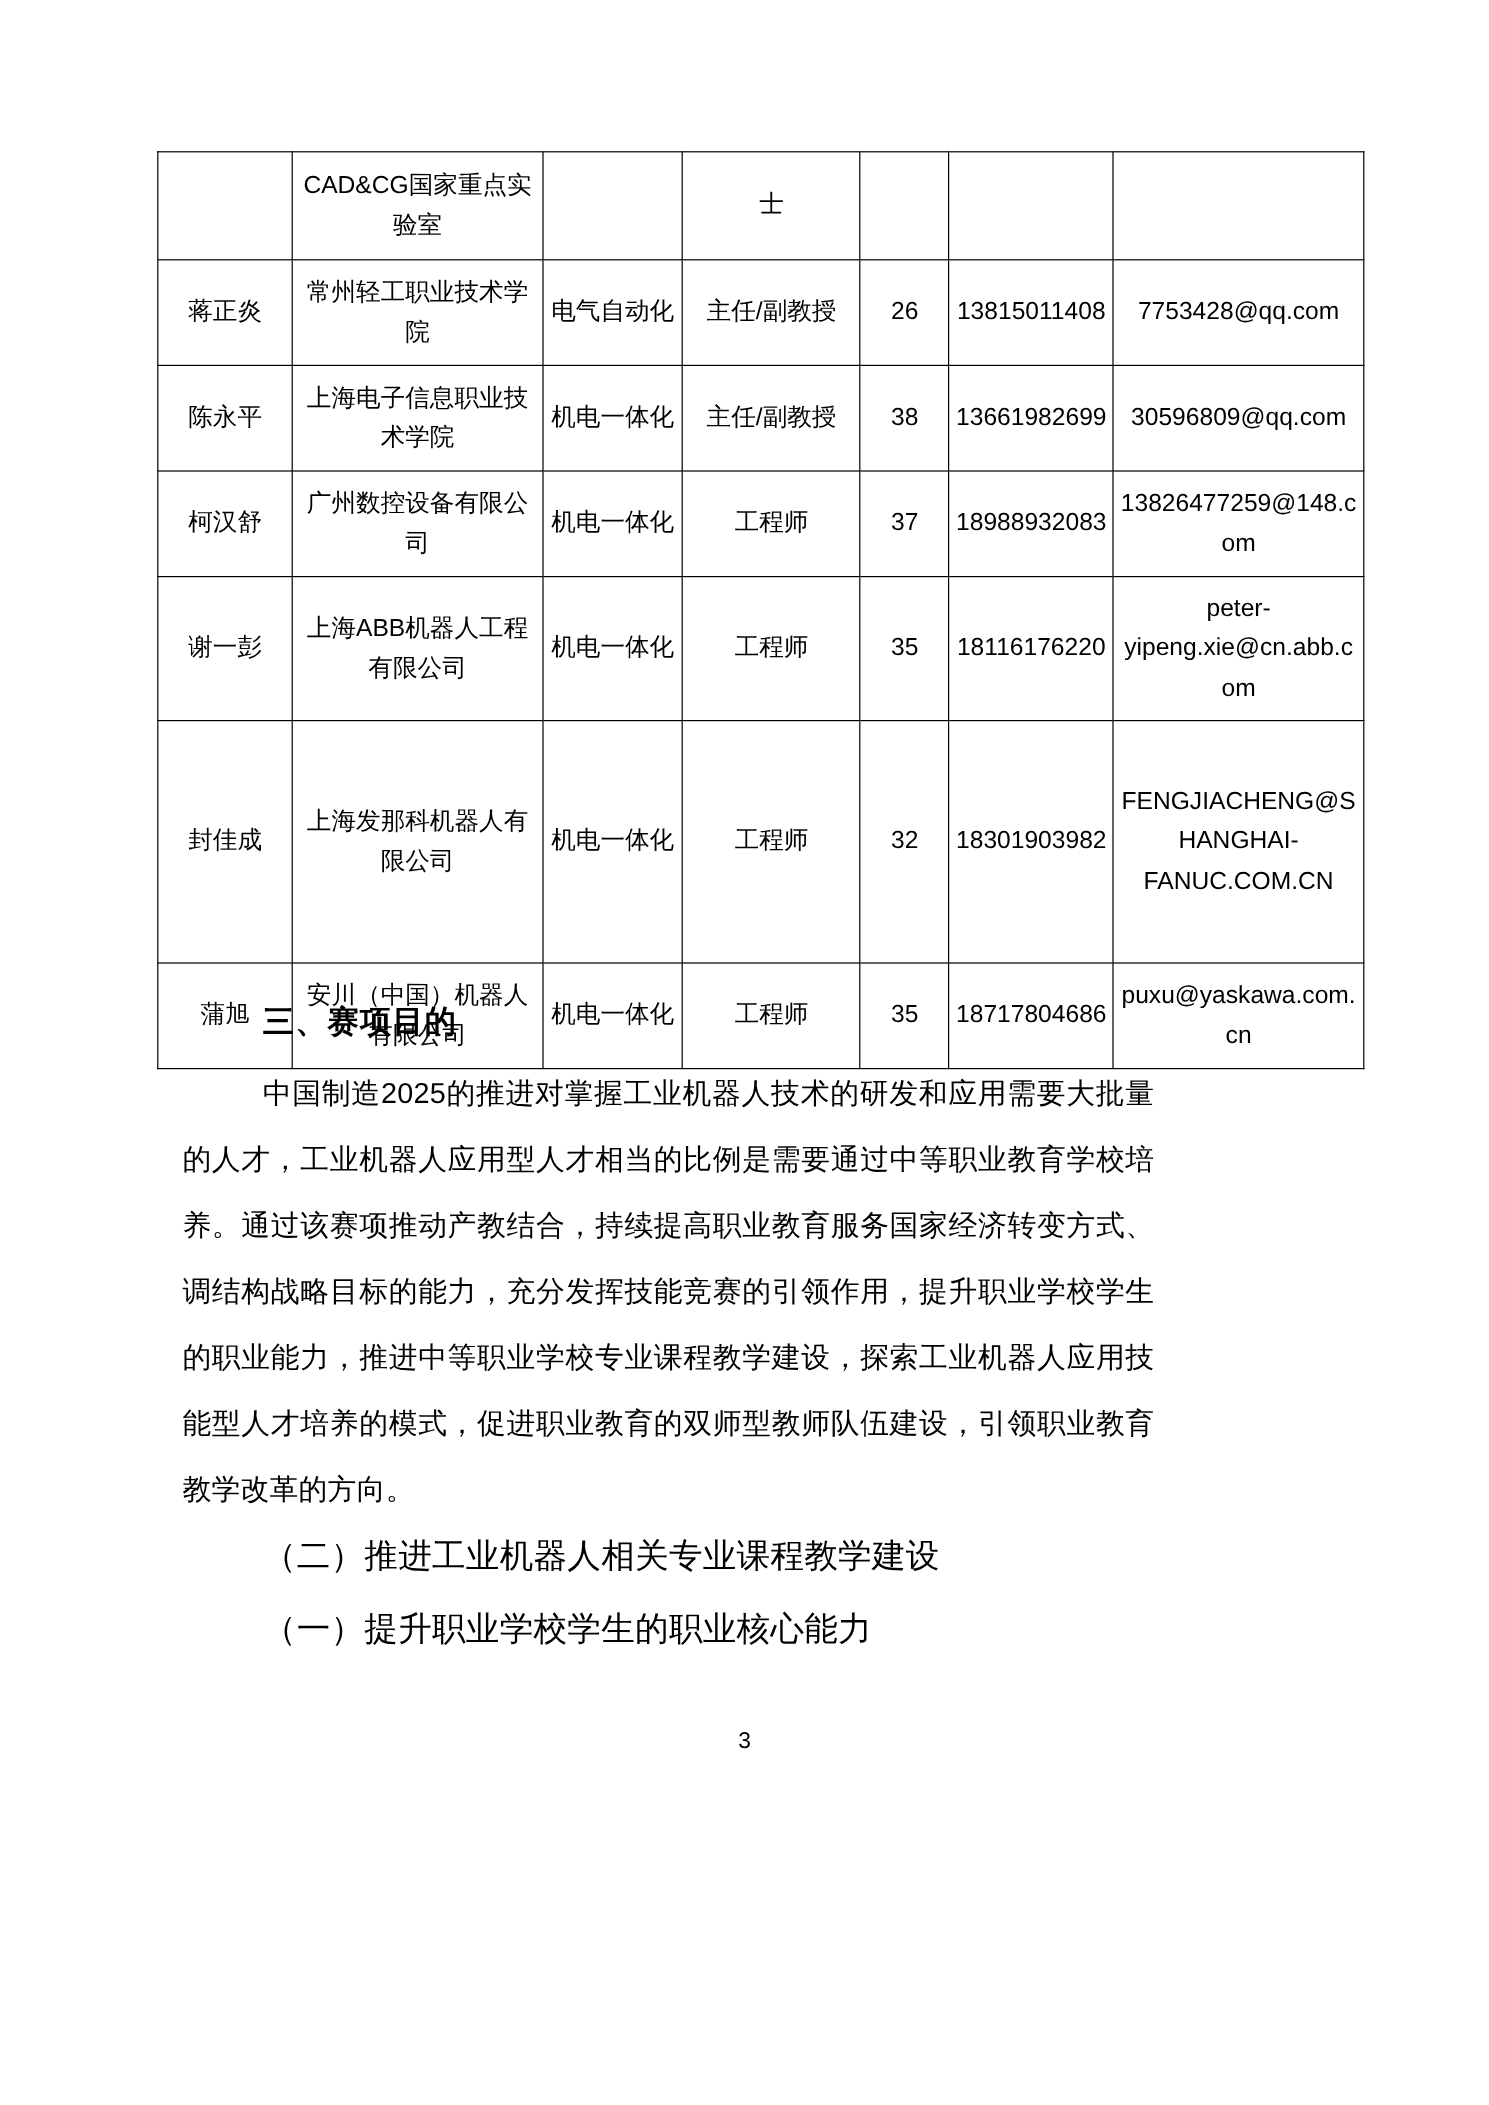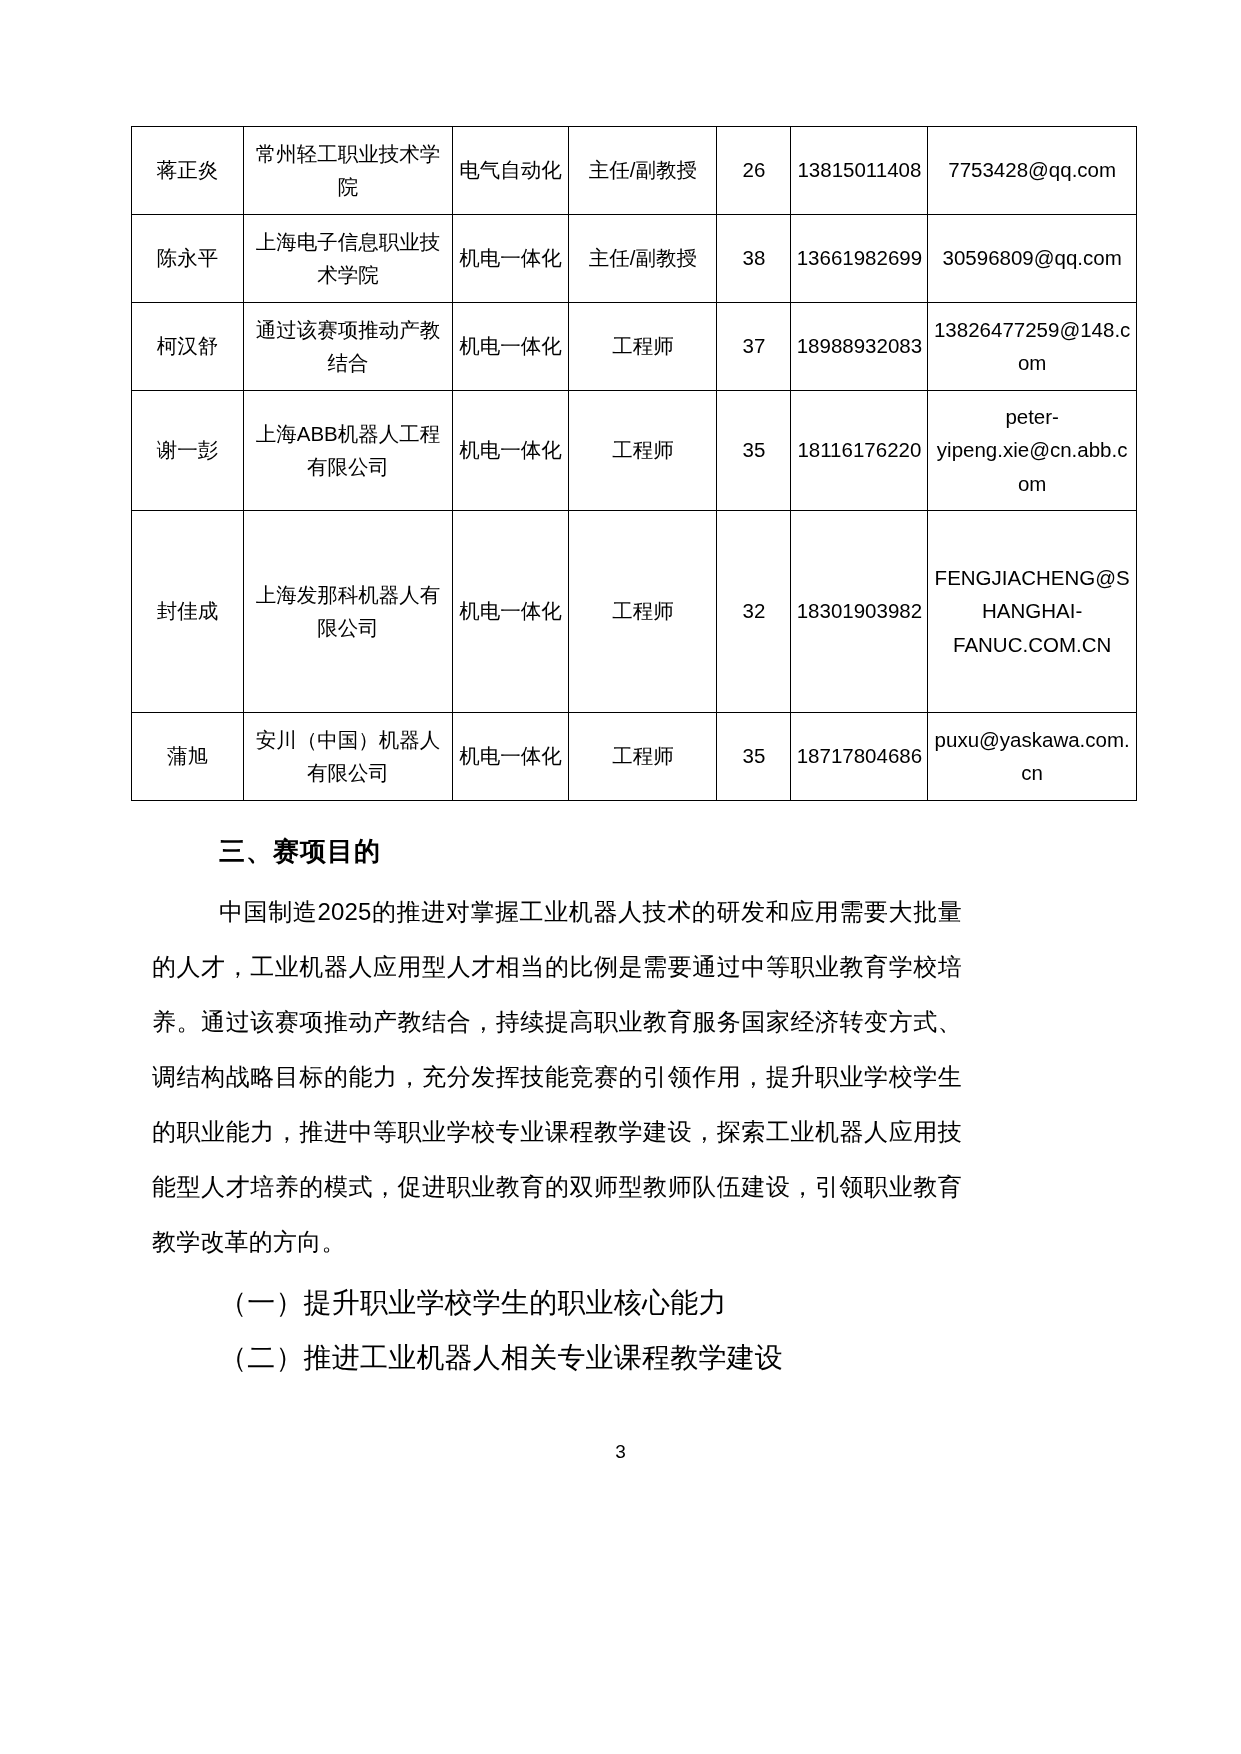--- a/index.html
+++ b/index.html
@@ -126,41 +126,50 @@
       <colgroup>
         <col class="c-name">
           <col class="c-org">
           <col class="c-major">
           <col class="c-title">
         <col class="c-age">
           <col class="c-phone">
           <col class="c-email">
       </colgroup>
       <tbody>
+        <tr class="cont">
+          <td></td>
+          <td>CAD&amp;CG国家重点实验室</td>
+          <td></td>
+          <td>士</td>
+          <td></td>
+          <td></td>
+          <td></td>
+        </tr>
         <tr class="r-normal">
           <td>蒋正炎</td>
           <td>常州轻工职业技术学院</td>
           <td>电气自动化</td>
           <td>主任/副教授</td>
           <td>26</td>
           <td>13815011408</td>
           <td>7753428@qq.com</td>
         </tr>
         <tr class="r-normal">
           <td>陈永平</td>
           <td>上海电子信息职业技术学院</td>
           <td>机电一体化</td>
           <td>主任/副教授</td>
           <td>38</td>
           <td>13661982699</td>
           <td>30596809@qq.com</td>
         </tr>
         <tr class="r-normal">
           <td>柯汉舒</td>
-          <td>通过该赛项推动产教结合</td>
+          <td>广州数控设备有限公司</td>
           <td>机电一体化</td>
           <td>工程师</td>
           <td>37</td>
           <td>18988932083</td>
           <td>13826477259@148.com</td>
         </tr>
         <tr class="r-tall">
           <td>谢一彭</td>
           <td>上海ABB机器人工程有限公司</td>
           <td>机电一体化</td>
@@ -188,19 +197,19 @@
           <td>puxu@yaskawa.com.cn</td>
         </tr>
       </tbody>
     </table>
   </div>
 
   <div class="section-heading">三、赛项目的</div>
 
   <div class="body-block">
     <p class="para">中国制造2025的推进对掌握工业机器人技术的研发和应用需要大批量的人才，工业机器人应用型人才相当的比例是需要通过中等职业教育学校培养。通过该赛项推动产教结合，持续提高职业教育服务国家经济转变方式、调结构战略目标的能力，充分发挥技能竞赛的引领作用，提升职业学校学生的职业能力，推进中等职业学校专业课程教学建设，探索工业机器人应用技能型人才培养的模式，促进职业教育的双师型教师队伍建设，引领职业教育教学改革的方向。</p>
+    <p class="subitem">（二）推进工业机器人相关专业课程教学建设</p>
     <p class="subitem subitem-first">（一）提升职业学校学生的职业核心能力</p>
-    <p class="subitem">（二）推进工业机器人相关专业课程教学建设</p>
   </div>
 
   <div class="page-number">3</div>
 
 </div>
 
 </body></html>

